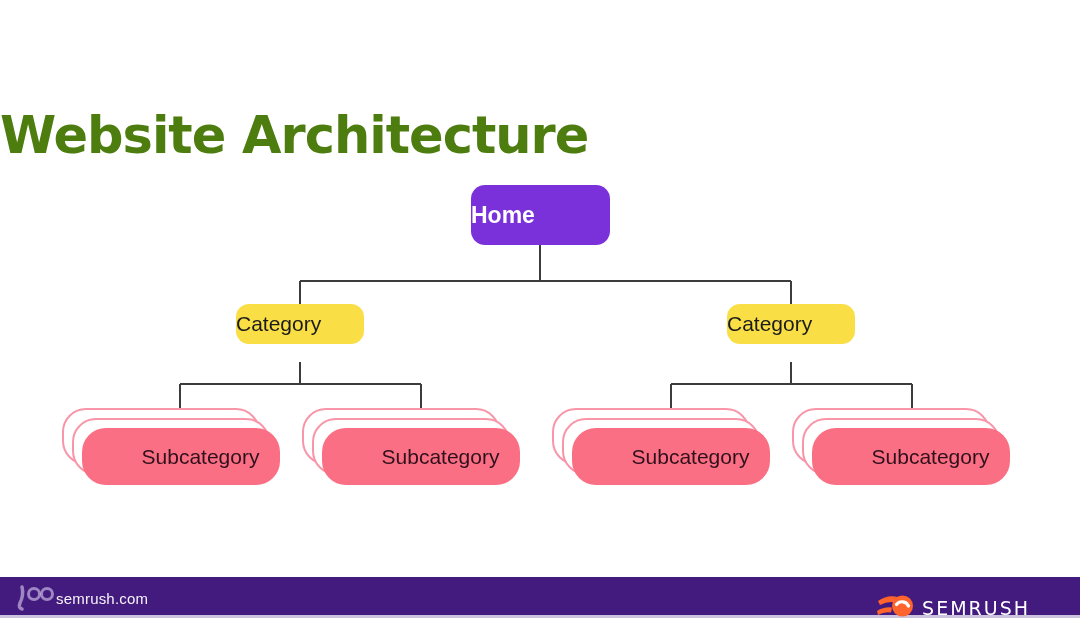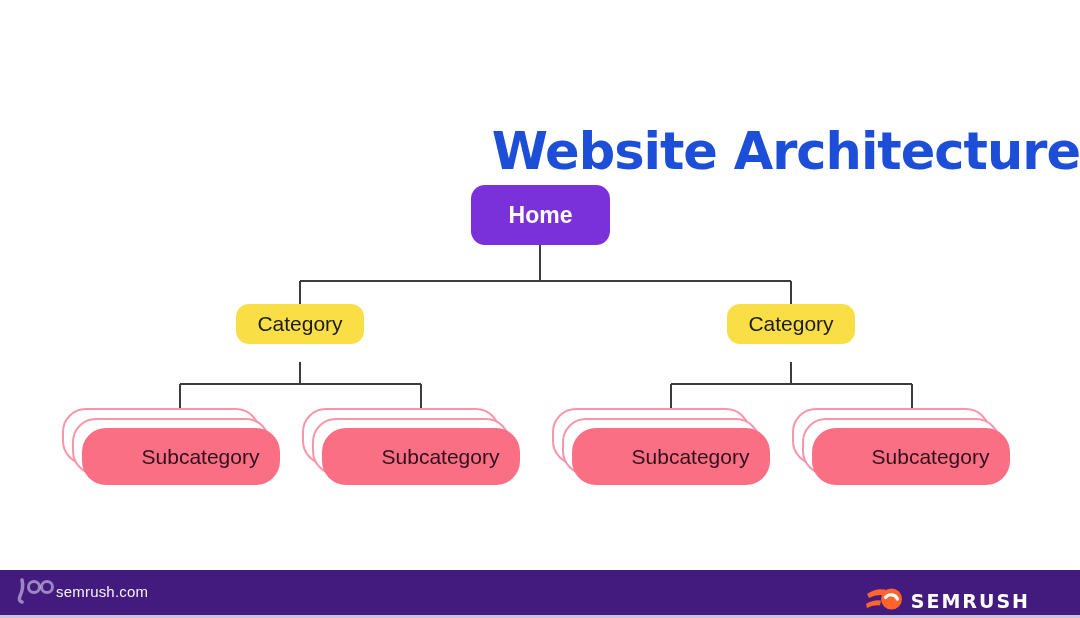--- a/index.html
+++ b/index.html
@@ -1,27 +1,27 @@
 <!DOCTYPE html>
 <html><head>
 <meta charset="utf-8">
 <style>
   html,body{margin:0;padding:0;background:#e8e8e8;}
   #slide{
     position:relative;width:1080px;height:618px;background:#ffffff;
     overflow:hidden;font-family:"Liberation Sans",sans-serif;
   }
   .title{
-    position:absolute;top:88px;left:0;width:100%;text-align:right;
-    font-size:51px;font-weight:800;letter-spacing:-1px;color:#1d4ed8;
+    position:absolute;top:72px;left:0;width:100%;text-align:left;
+    font-size:51px;font-weight:800;letter-spacing:-1px;color:#4d7c0f;
     font-family:"DejaVu Sans","Liberation Sans",sans-serif;
   }
   svg.connectors{position:absolute;left:0;top:0;z-index:1;}
   .node{
-    position:absolute;z-index:2;display:flex;align-items:center;justify-content:center;
+    position:absolute;z-index:2;display:flex;align-items:center;
     box-sizing:border-box;
   }
   .home{
     left:471px;top:185px;width:139px;height:60px;background:#7B31DA;border-radius:14px;
     color:#ffffff;font-size:23px;font-weight:700;
   }
   .category{
     top:304px;width:128px;height:40px;background:#F9DF45;border-radius:13px;
     color:#1b1b1b;font-size:21px;font-weight:500;
   }
@@ -35,42 +35,42 @@
   .card{
     position:absolute;width:198px;height:57px;border-radius:24px;box-sizing:border-box;padding-left:39px;
   }
   .card.back{left:0;top:0;background:#ffffff;border:2px solid #F995A8;}
   .card.mid{left:10px;top:10px;background:#ffffff;border:2px solid #F995A8;}
   .card.front{
     left:20px;top:20px;background:#FA6F83;color:#30101c;font-size:21px;font-weight:500;
     display:flex;align-items:center;justify-content:center;
   }
   .footer{
-    position:absolute;left:0;bottom:0;width:100%;height:48px;background:#431A7E;z-index:3;
+    position:absolute;left:0;bottom:0;width:100%;height:41px;background:#431A7E;z-index:3;
   }
   .footer-strip{
     position:absolute;left:0;bottom:0;width:100%;height:3px;background:#CBC2DD;
   }
   .site-label{
     position:absolute;left:56px;top:13px;color:rgba(255,255,255,0.95);font-size:15px;
     letter-spacing:0.2px;z-index:4;
   }
   .watermark{
     position:absolute;left:14px;top:4px;display:flex;align-items:flex-start;gap:4px;
     color:rgba(214,202,238,0.62);z-index:5;pointer-events:none;
   }
   .watermark-text{
     font-size:30px;font-weight:700;letter-spacing:3px;margin-top:8px;
     font-family:"DejaVu Sans","Liberation Sans",sans-serif;
   }
   .brand{
     position:absolute;right:50px;top:15px;display:flex;align-items:center;gap:8px;z-index:4;
   }
   .brand-word{
-    color:#ffffff;font-size:19px;font-weight:700;letter-spacing:2px;
+    color:#ffffff;font-size:19px;font-weight:400;letter-spacing:2px;
     font-family:"DejaVu Sans","Liberation Sans",sans-serif;
   }
 </style>
 </head>
 <body>
 
 <div id="slide">
 
   <h1 class="title">Website Architecture</h1>
 

